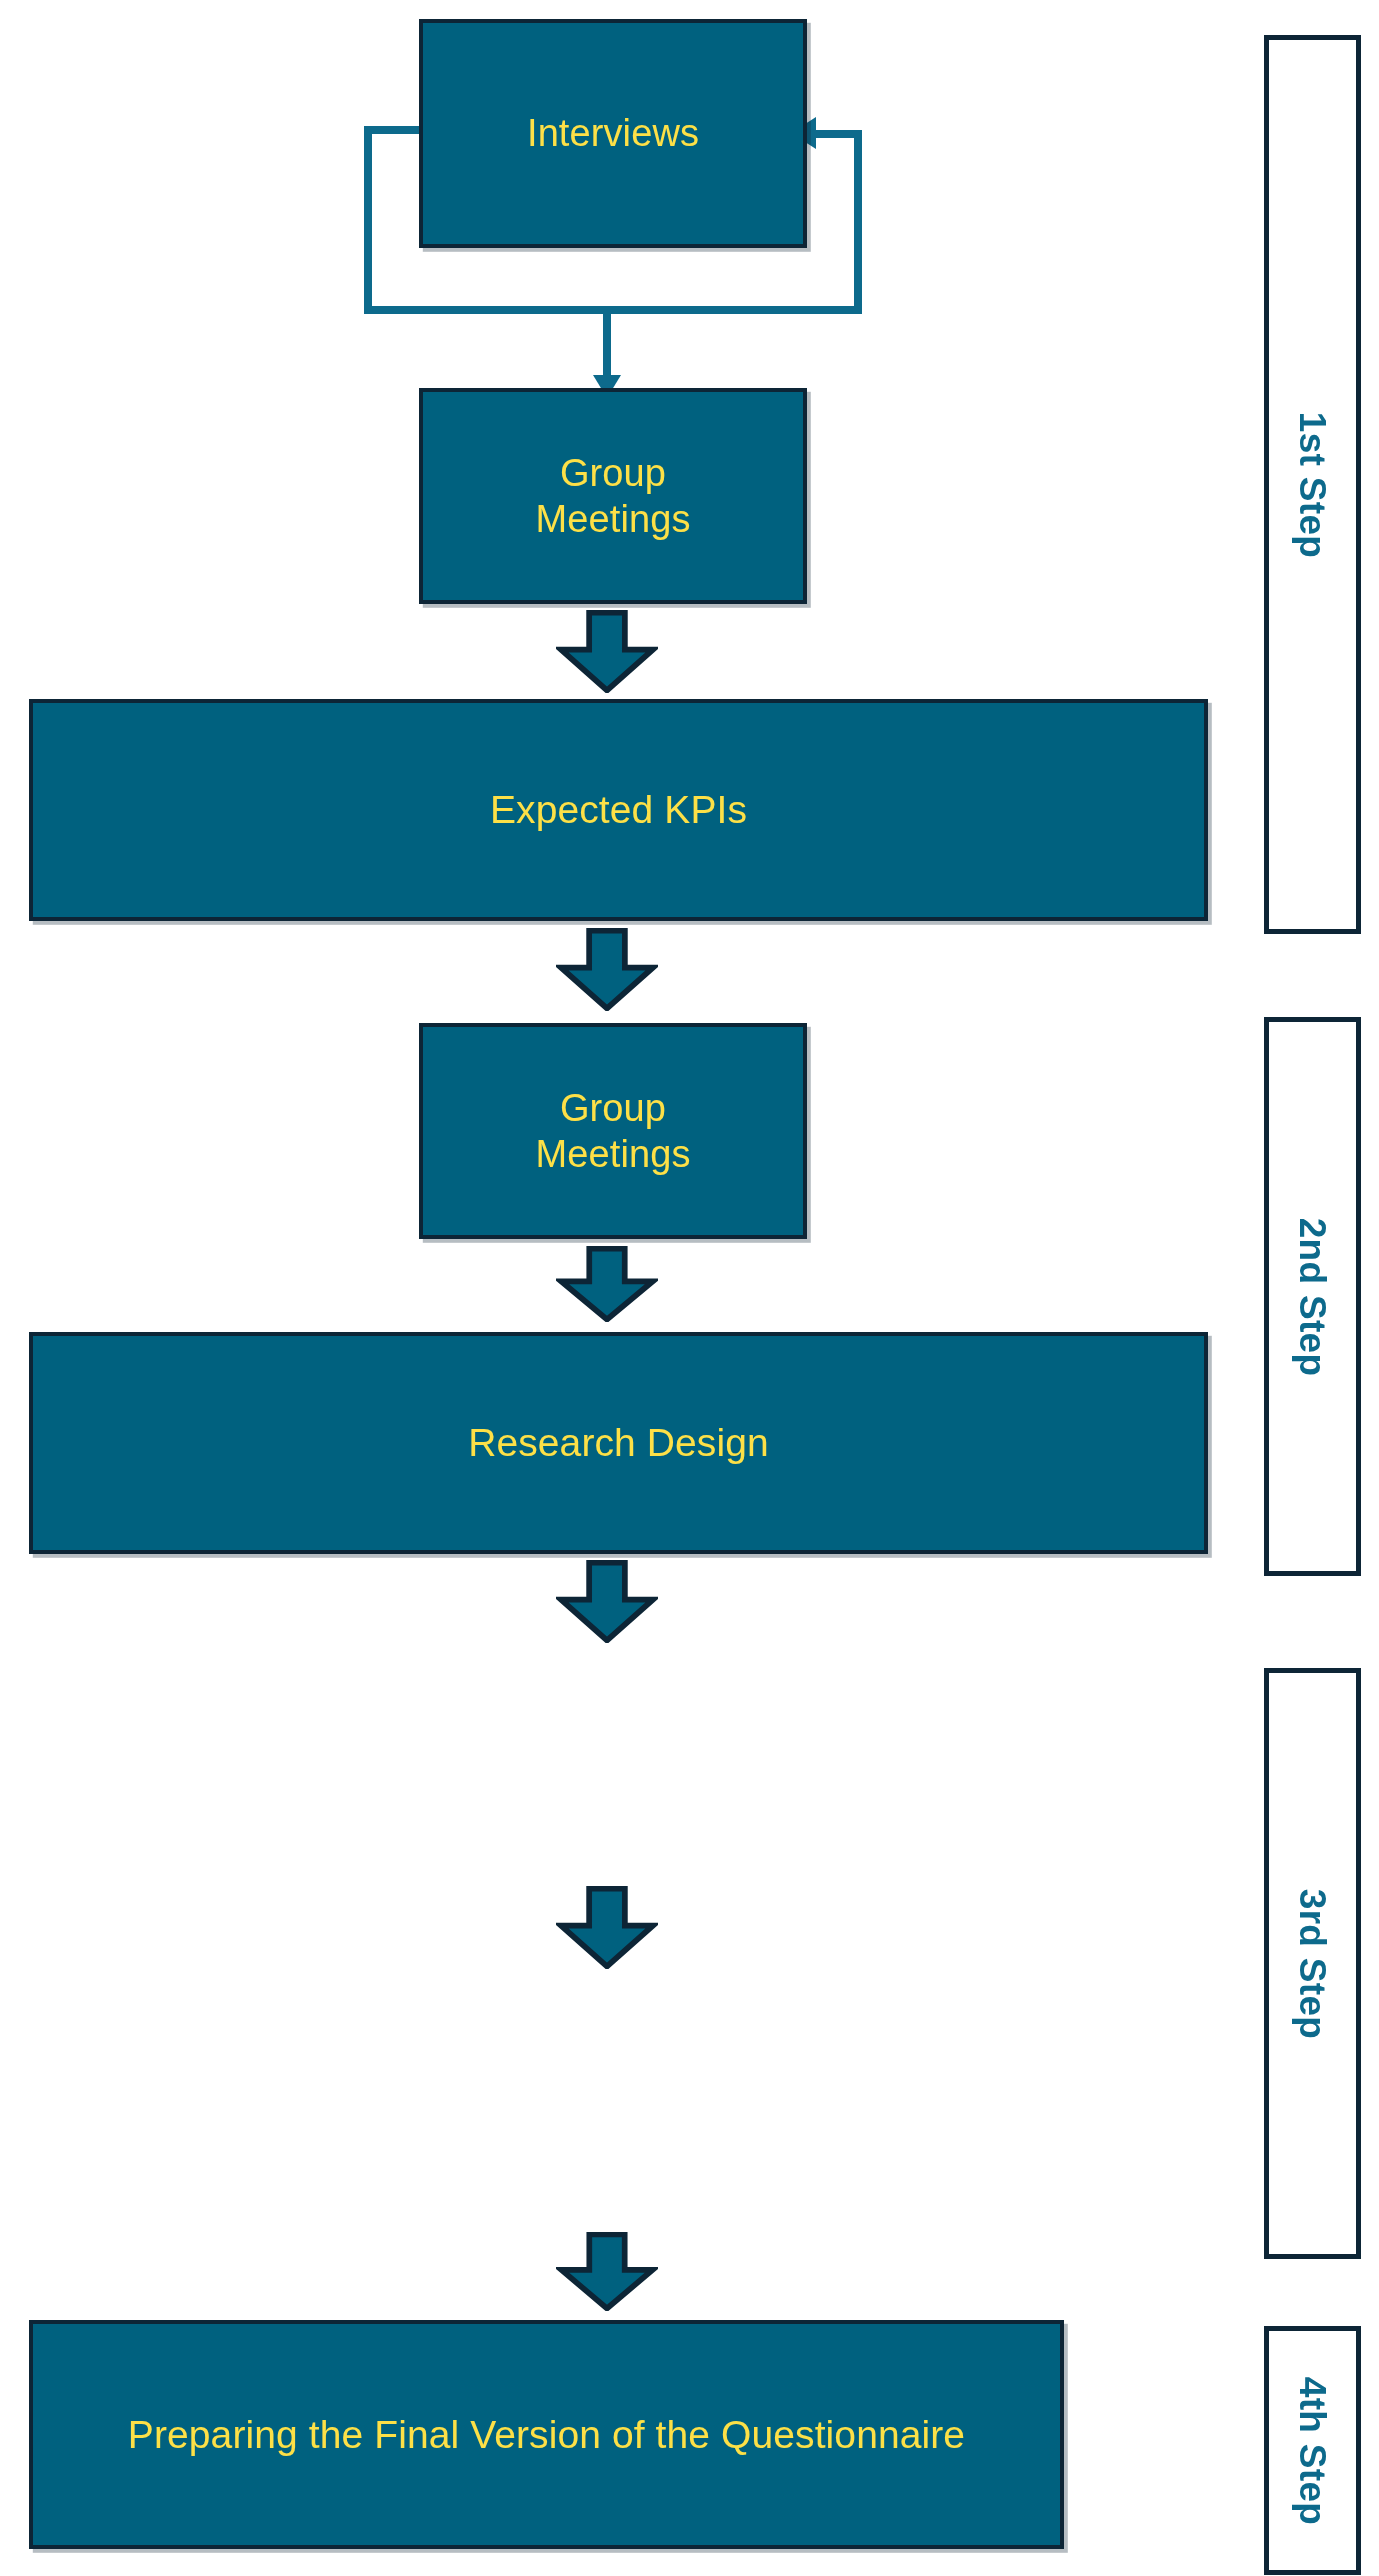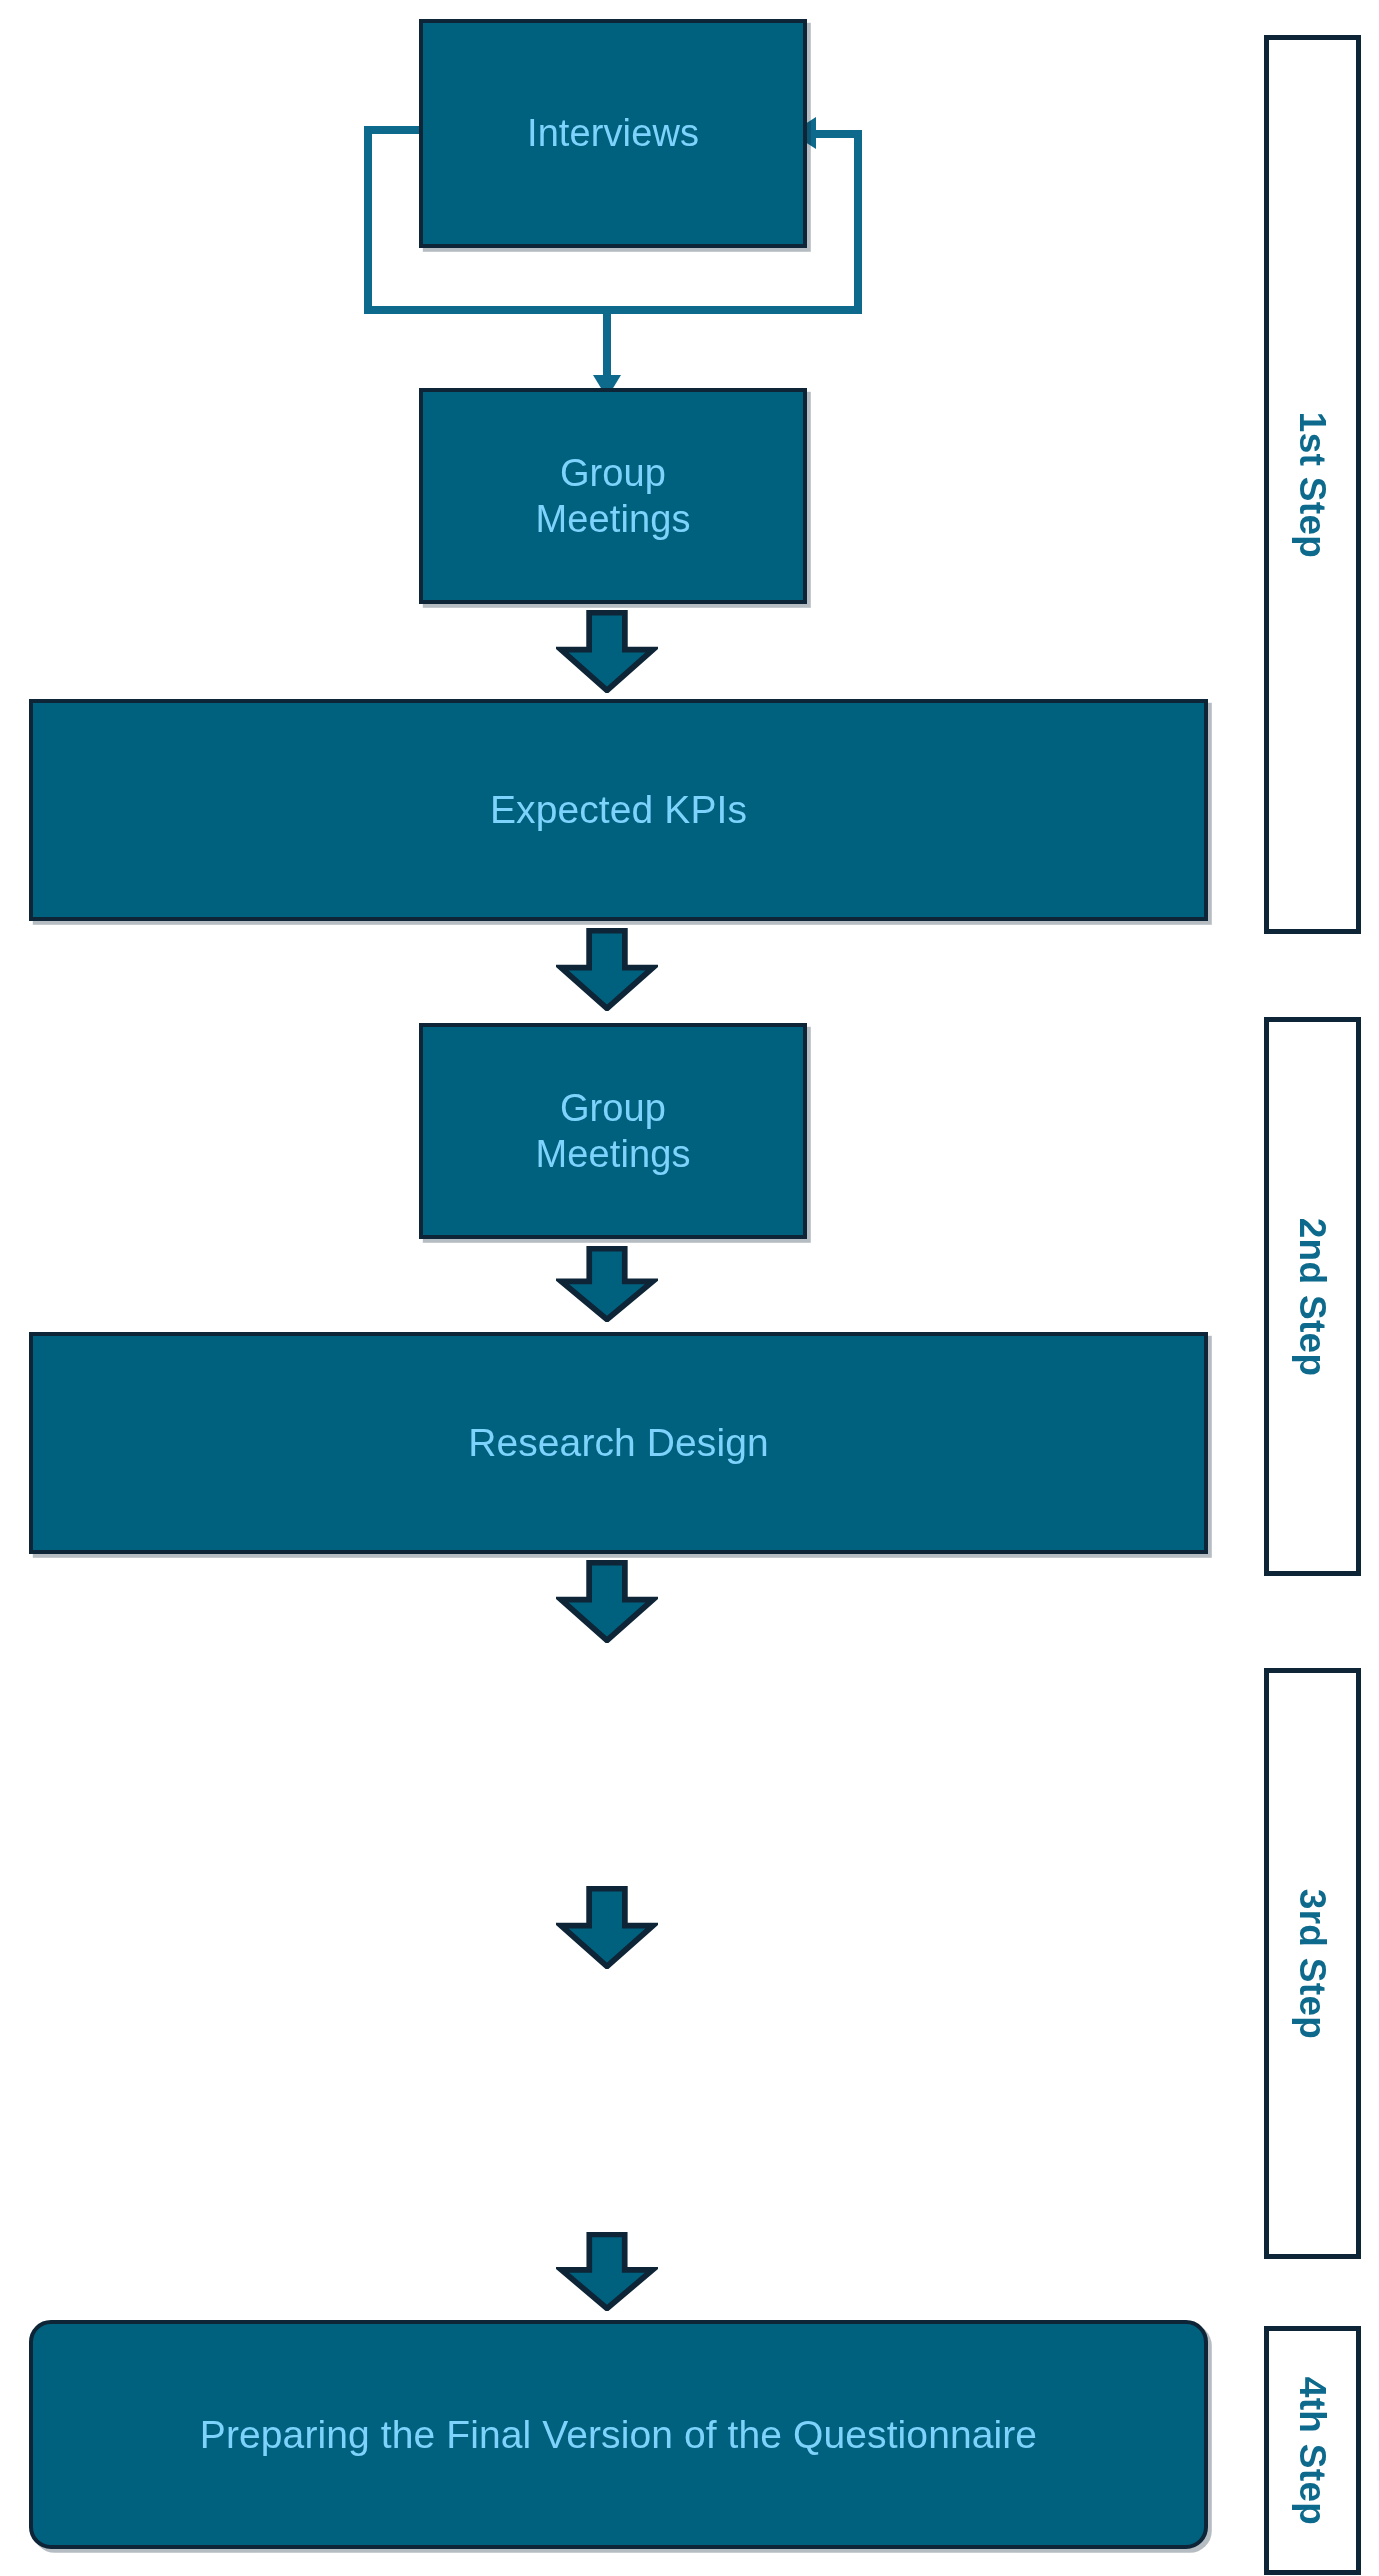--- a/index.html
+++ b/index.html
@@ -23,21 +23,21 @@
   .node {
     position: absolute;
     box-sizing: border-box;
     background: #00617f;
     border: 4.4px solid #0d2536;
     box-shadow: 3.8px 3.8px 0 rgba(13,37,54,0.30);
     display: flex;
     align-items: center;
     justify-content: center;
     text-align: center;
-    color: #7dd3fc;
+    color: #fde047;
     line-height: 1.22;
     letter-spacing: 0.1px;
     padding: 0 11.4px;
   }
   .node .label {
     display: block;
     white-space: pre-line;
   }
   .node.wide  { font-size: 39px; }
   .node.narrow{ font-size: 38px; }
@@ -179,21 +179,21 @@
     </svg>
   </div>
 
 
   <div class="block-arrow" style="left:556px; top:2232px;">
     <svg width="102" height="79" viewBox="0 0 160 125" aria-hidden="true">
       <polygon points="52,4 108,4 108,60 152,60 80,121 8,60 52,60" fill="#00617f" stroke="#0d2536" stroke-width="9" stroke-linejoin="miter"></polygon>
     </svg>
   </div>
 
-  <div class="node wide" style="left:29px; top:2320px; width:1179px; height:229px;border-radius:22px;">
+  <div class="node wide" style="left:29px; top:2320px; width:1035px; height:229px;">
     <span class="label">Preparing the Final Version of the Questionnaire</span>
   </div>
 
   <div class="stepbar" style="left:1264px; top:35px; width:97px; height:899px;">
     <span class="steptext">1st Step</span>
   </div>
 
   <div class="stepbar" style="left:1264px; top:1017px; width:97px; height:559px;">
     <span class="steptext">2nd Step</span>
   </div>

